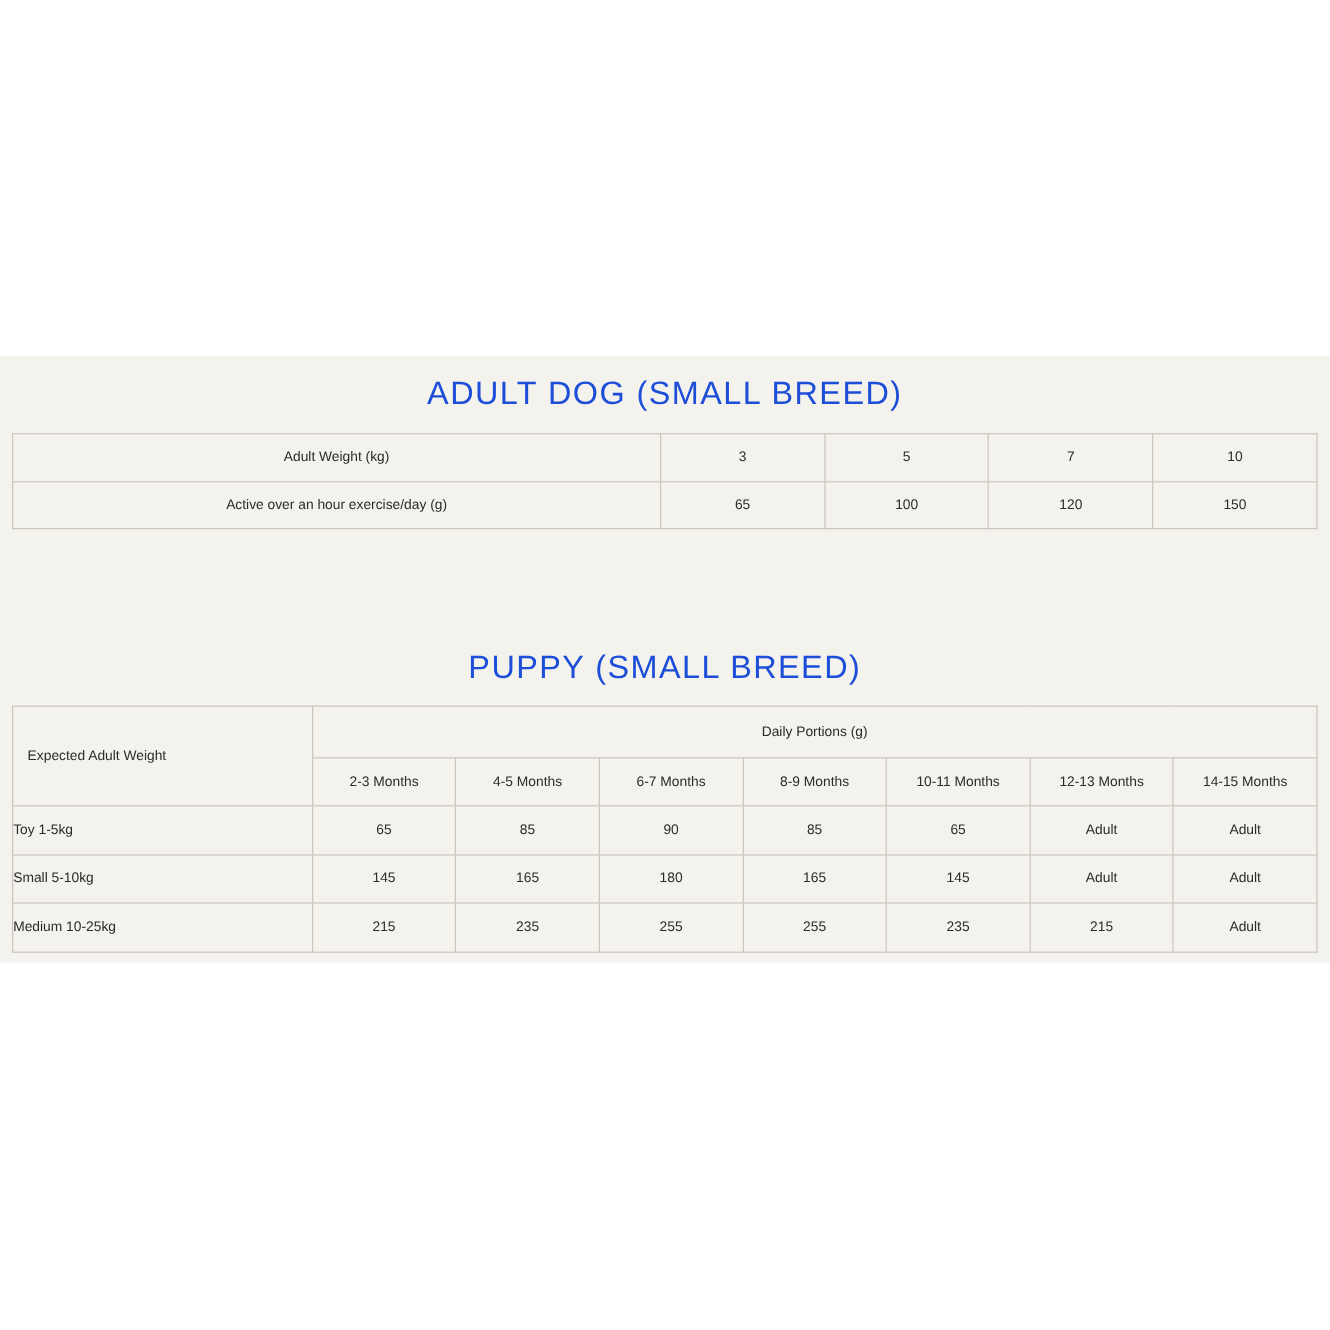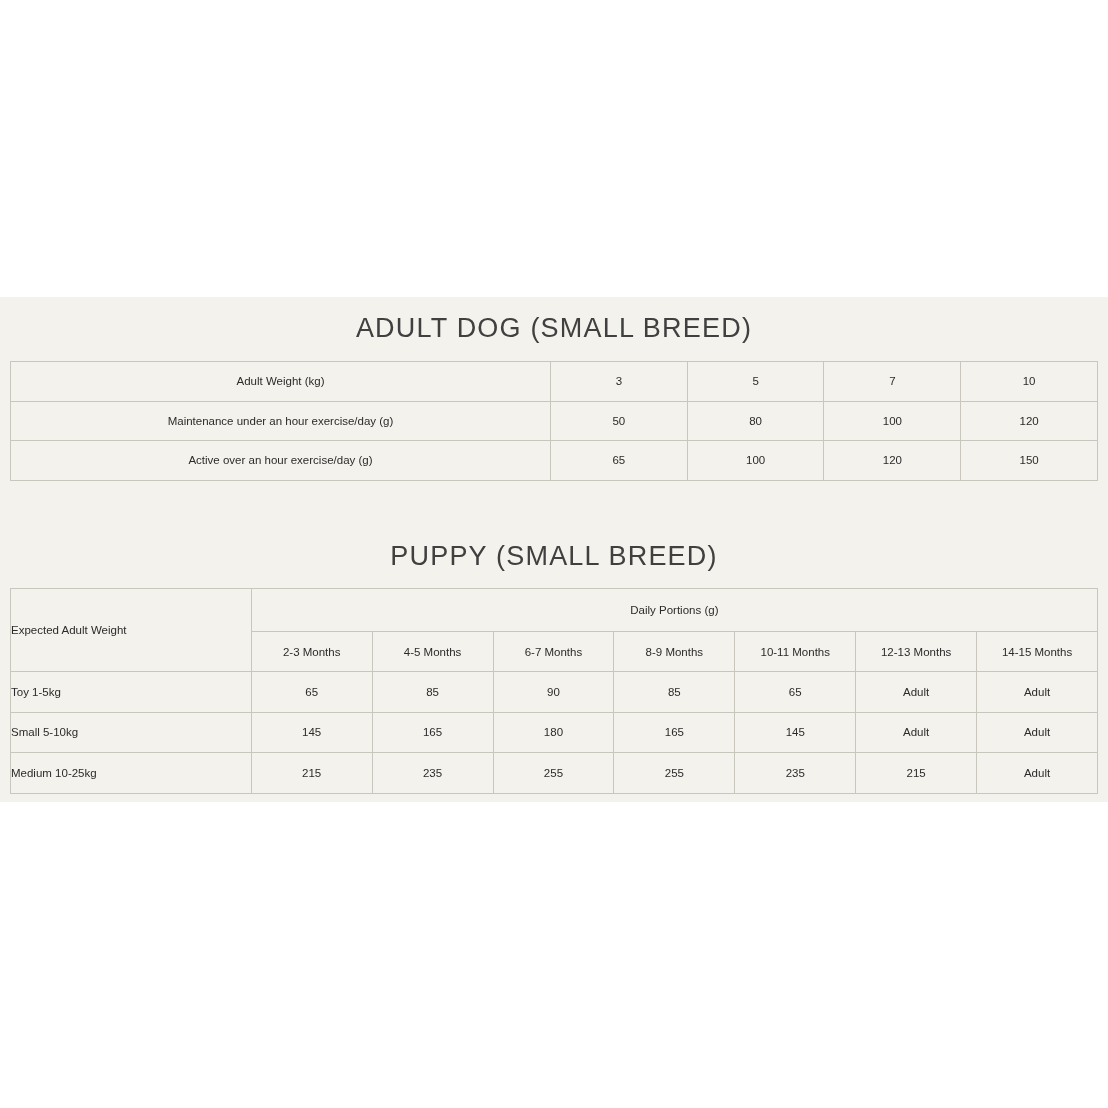--- a/index.html
+++ b/index.html
@@ -22,21 +22,21 @@
   .panel {
     position: absolute;
     left: 0;
     top: 297px;
     width: 1108px;
     height: 505px;
     background: #f4f2ec;
   }
   .section-title {
     text-align: center;
-    color: #404040;
+    color: #1d4ed8;
     font-size: 27px;
     letter-spacing: 1.2px;
     font-weight: normal;
     margin: 0;
   }
   #adult-title {
     position: absolute;
     left: 0;
     top: 313px;
     width: 1108px;
@@ -77,20 +77,21 @@
 
   
   #puppy-table {
     left: 10px;
     top: 588px;
     width: 1088px;
   }
   #puppy-table td.corner {
     width: 240px;
     text-align: left;
+    padding-left: 12px;
   }
   #puppy-table td.daily-head {
     height: 42px;
   }
   #puppy-table td.month-head {
     height: 39px;
     width: 120px;
   }
   #puppy-table td.rowlabel {
     text-align: left;
@@ -111,27 +112,20 @@
   <h2 class="section-title" id="adult-title">ADULT DOG (SMALL BREED)</h2>
 
   <table id="adult-table">
     <tbody>
       <tr>
         <td class="label">Adult Weight (kg)</td>
         <td class="val">3</td>
         <td class="val">5</td>
         <td class="val">7</td>
         <td class="val">10</td>
-      </tr>
-      <tr>
-        <td class="label">Maintenance under an hour exercise/day (g)</td>
-        <td class="val">50</td>
-        <td class="val">80</td>
-        <td class="val">100</td>
-        <td class="val">120</td>
       </tr>
       <tr>
         <td class="label">Active over an hour exercise/day (g)</td>
         <td class="val">65</td>
         <td class="val">100</td>
         <td class="val">120</td>
         <td class="val">150</td>
       </tr>
     </tbody>
   </table>

